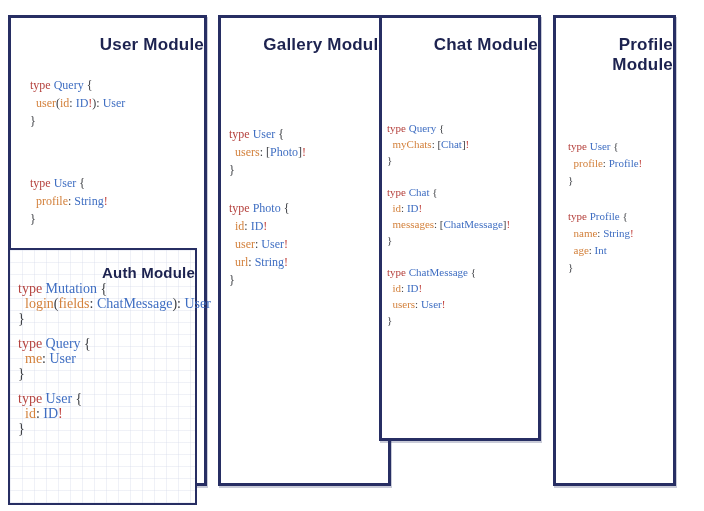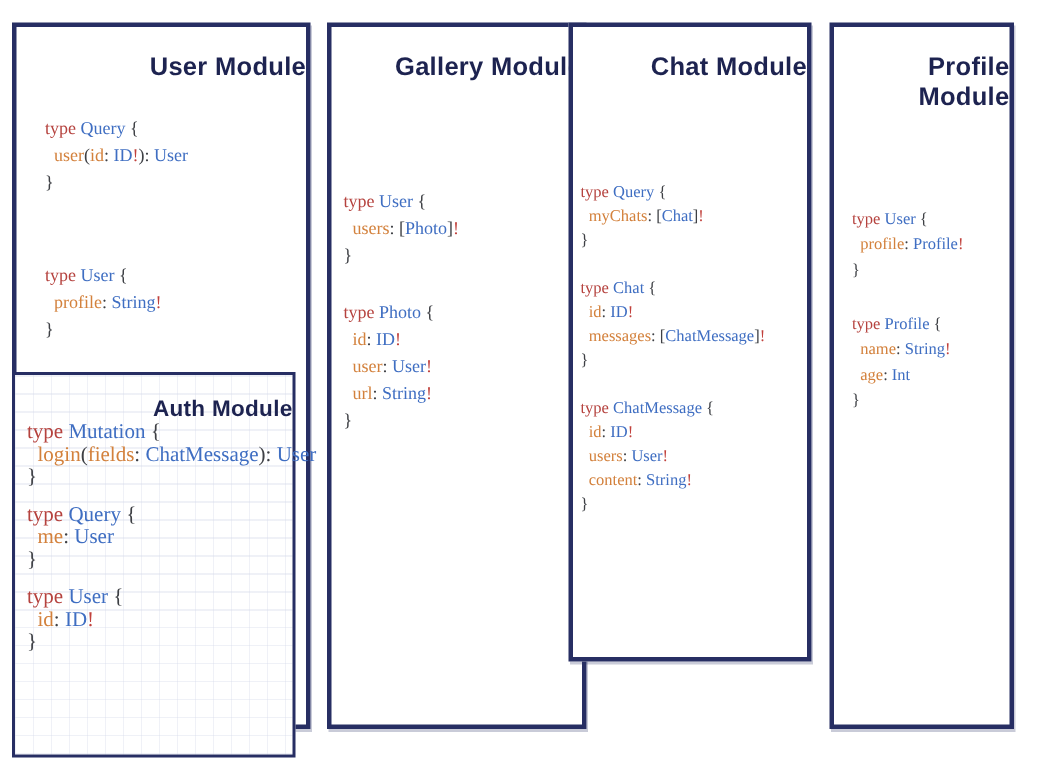--- a/index.html
+++ b/index.html
@@ -98,21 +98,20 @@
         <div class="code-block">
           <div class="code-line"><span class="tok-k">type </span><span class="tok-t">Chat </span><span class="tok-p">{</span></div>
           <div class="code-line"><span class="tok-p">  </span><span class="tok-f">id</span><span class="tok-p">: </span><span class="tok-t">ID</span><span class="tok-b">!</span></div>
           <div class="code-line"><span class="tok-p">  </span><span class="tok-f">messages</span><span class="tok-p">: [</span><span class="tok-t">ChatMessage</span><span class="tok-p">]</span><span class="tok-b">!</span></div>
           <div class="code-line"><span class="tok-p">}</span></div>
         </div>
         <div class="code-block">
           <div class="code-line"><span class="tok-k">type </span><span class="tok-t">ChatMessage </span><span class="tok-p">{</span></div>
           <div class="code-line"><span class="tok-p">  </span><span class="tok-f">id</span><span class="tok-p">: </span><span class="tok-t">ID</span><span class="tok-b">!</span></div>
           <div class="code-line"><span class="tok-p">  </span><span class="tok-f">users</span><span class="tok-p">: </span><span class="tok-t">User</span><span class="tok-b">!</span></div>
-          <div class="code-line"><span class="tok-p">  </span><span class="tok-f">content</span><span class="tok-p">: </span><span class="tok-t">String</span><span class="tok-b">!</span></div>
           <div class="code-line"><span class="tok-p">}</span></div>
         </div>
       </div>
   </section>
 
   <section class="panel panel-profile">
     <h2 class="title">Profile Module</h2>
     <div class="code code-profile">
         <div class="code-block">
           <div class="code-line"><span class="tok-k">type </span><span class="tok-t">User </span><span class="tok-p">{</span></div>

